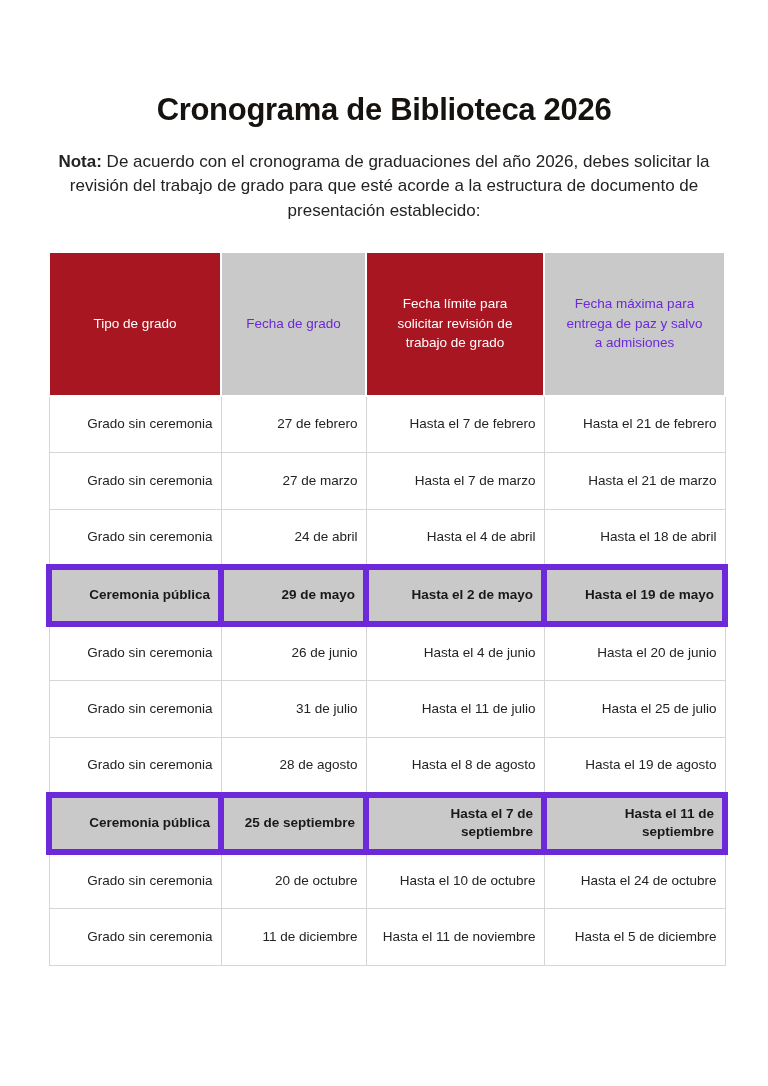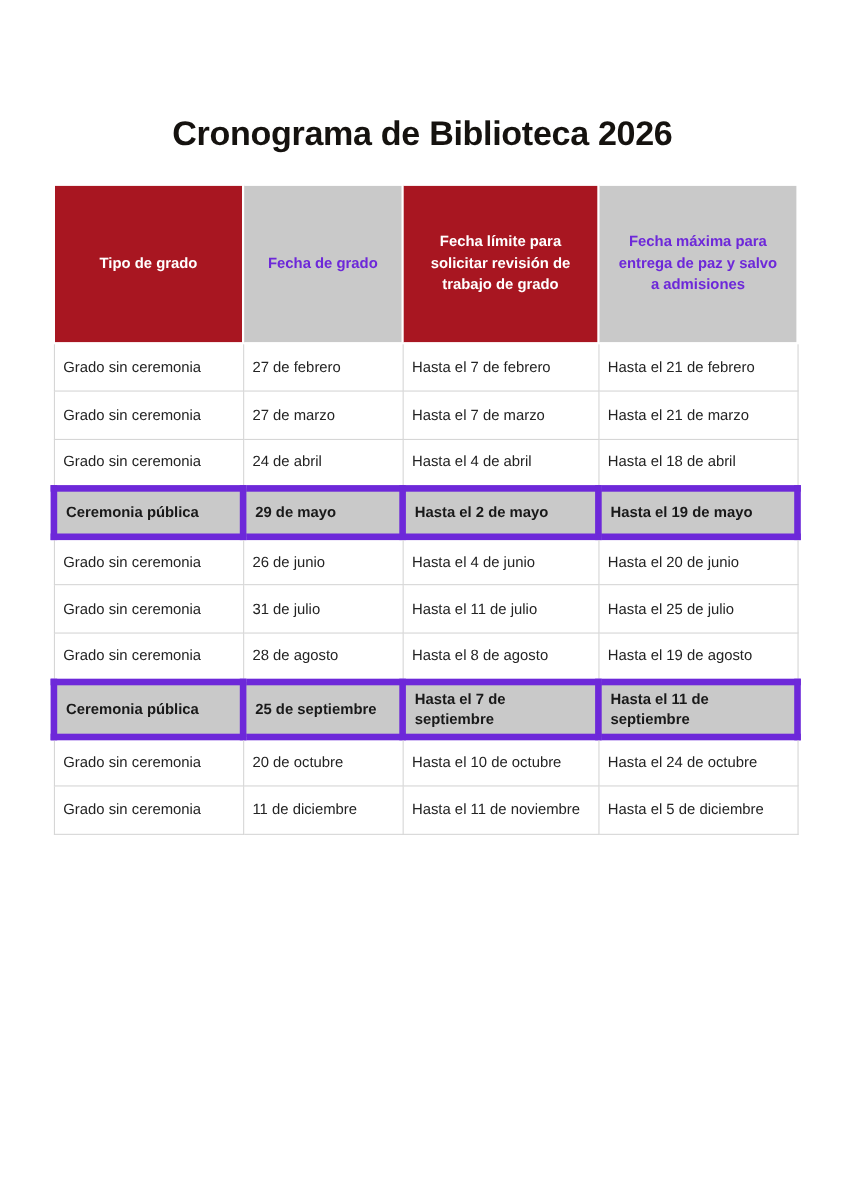--- a/index.html
+++ b/index.html
@@ -20,21 +20,21 @@
     box-sizing: border-box;
     padding: 0 46px;
     position: relative;
   }
   .title {
     text-align: center;
     font-size: 31px;
     font-weight: bold;
     letter-spacing: -0.3px;
     color: #15120f;
-    margin: 12px;
+    margin: 0;
     padding-top: 92px;
     line-height: 1.15;
   }
   .note {
     text-align: center;
     font-size: 17px;
     line-height: 1.45;
     color: #232323;
     margin: 0;
     padding-top: 22px;
@@ -54,37 +54,37 @@
   table.schedule col.c1 { width: 172px; }
   table.schedule col.c2 { width: 145px; }
   table.schedule col.c3 { width: 178px; }
   table.schedule col.c4 { width: 181px; }
 
   thead th {
     height: 144px;
     vertical-align: middle;
     text-align: center;
     font-size: 13.5px;
-    font-weight: bold;
+    font-weight: normal;
     line-height: 1.45;
     padding: 4px 16px;
     box-sizing: border-box;
     border: 2px solid #ffffff;
   }
   th.h-red {
     background: #a81621;
     color: #ffffff;
   }
   th.h-gray {
     background: #c9c9c9;
     color: #6d28d9;
   }
   tbody td {
-    height: 44px;
-    text-align: left;
+    height: 57px;
+    text-align: right;
     vertical-align: middle;
     font-size: 13.5px;
     line-height: 1.35;
     padding: 4px 8px;
     box-sizing: border-box;
     border: 1px solid #d6d6d6;
     color: #232323;
     background: #ffffff;
   }
   tbody tr.highlight td {
@@ -94,20 +94,23 @@
     border: 6px solid #6d28d9;
   }
 </style>
 </head>
 <body>
 
 <div class="page">
 
   <h1 class="title">Cronograma de Biblioteca 2026</h1>
 
+  <p class="note">
+    <span class="note-label">Nota:</span><span> De acuerdo con el cronograma de graduaciones del año 2026, debes solicitar la revisión del trabajo de grado para que esté acorde a la estructura de documento de presentación establecido:</span>
+  </p>
 
   <table class="schedule">
     <colgroup>
       <col class="c1">
         <col class="c2">
         <col class="c3">
         <col class="c4">
     </colgroup>
     <thead>
       <tr>

